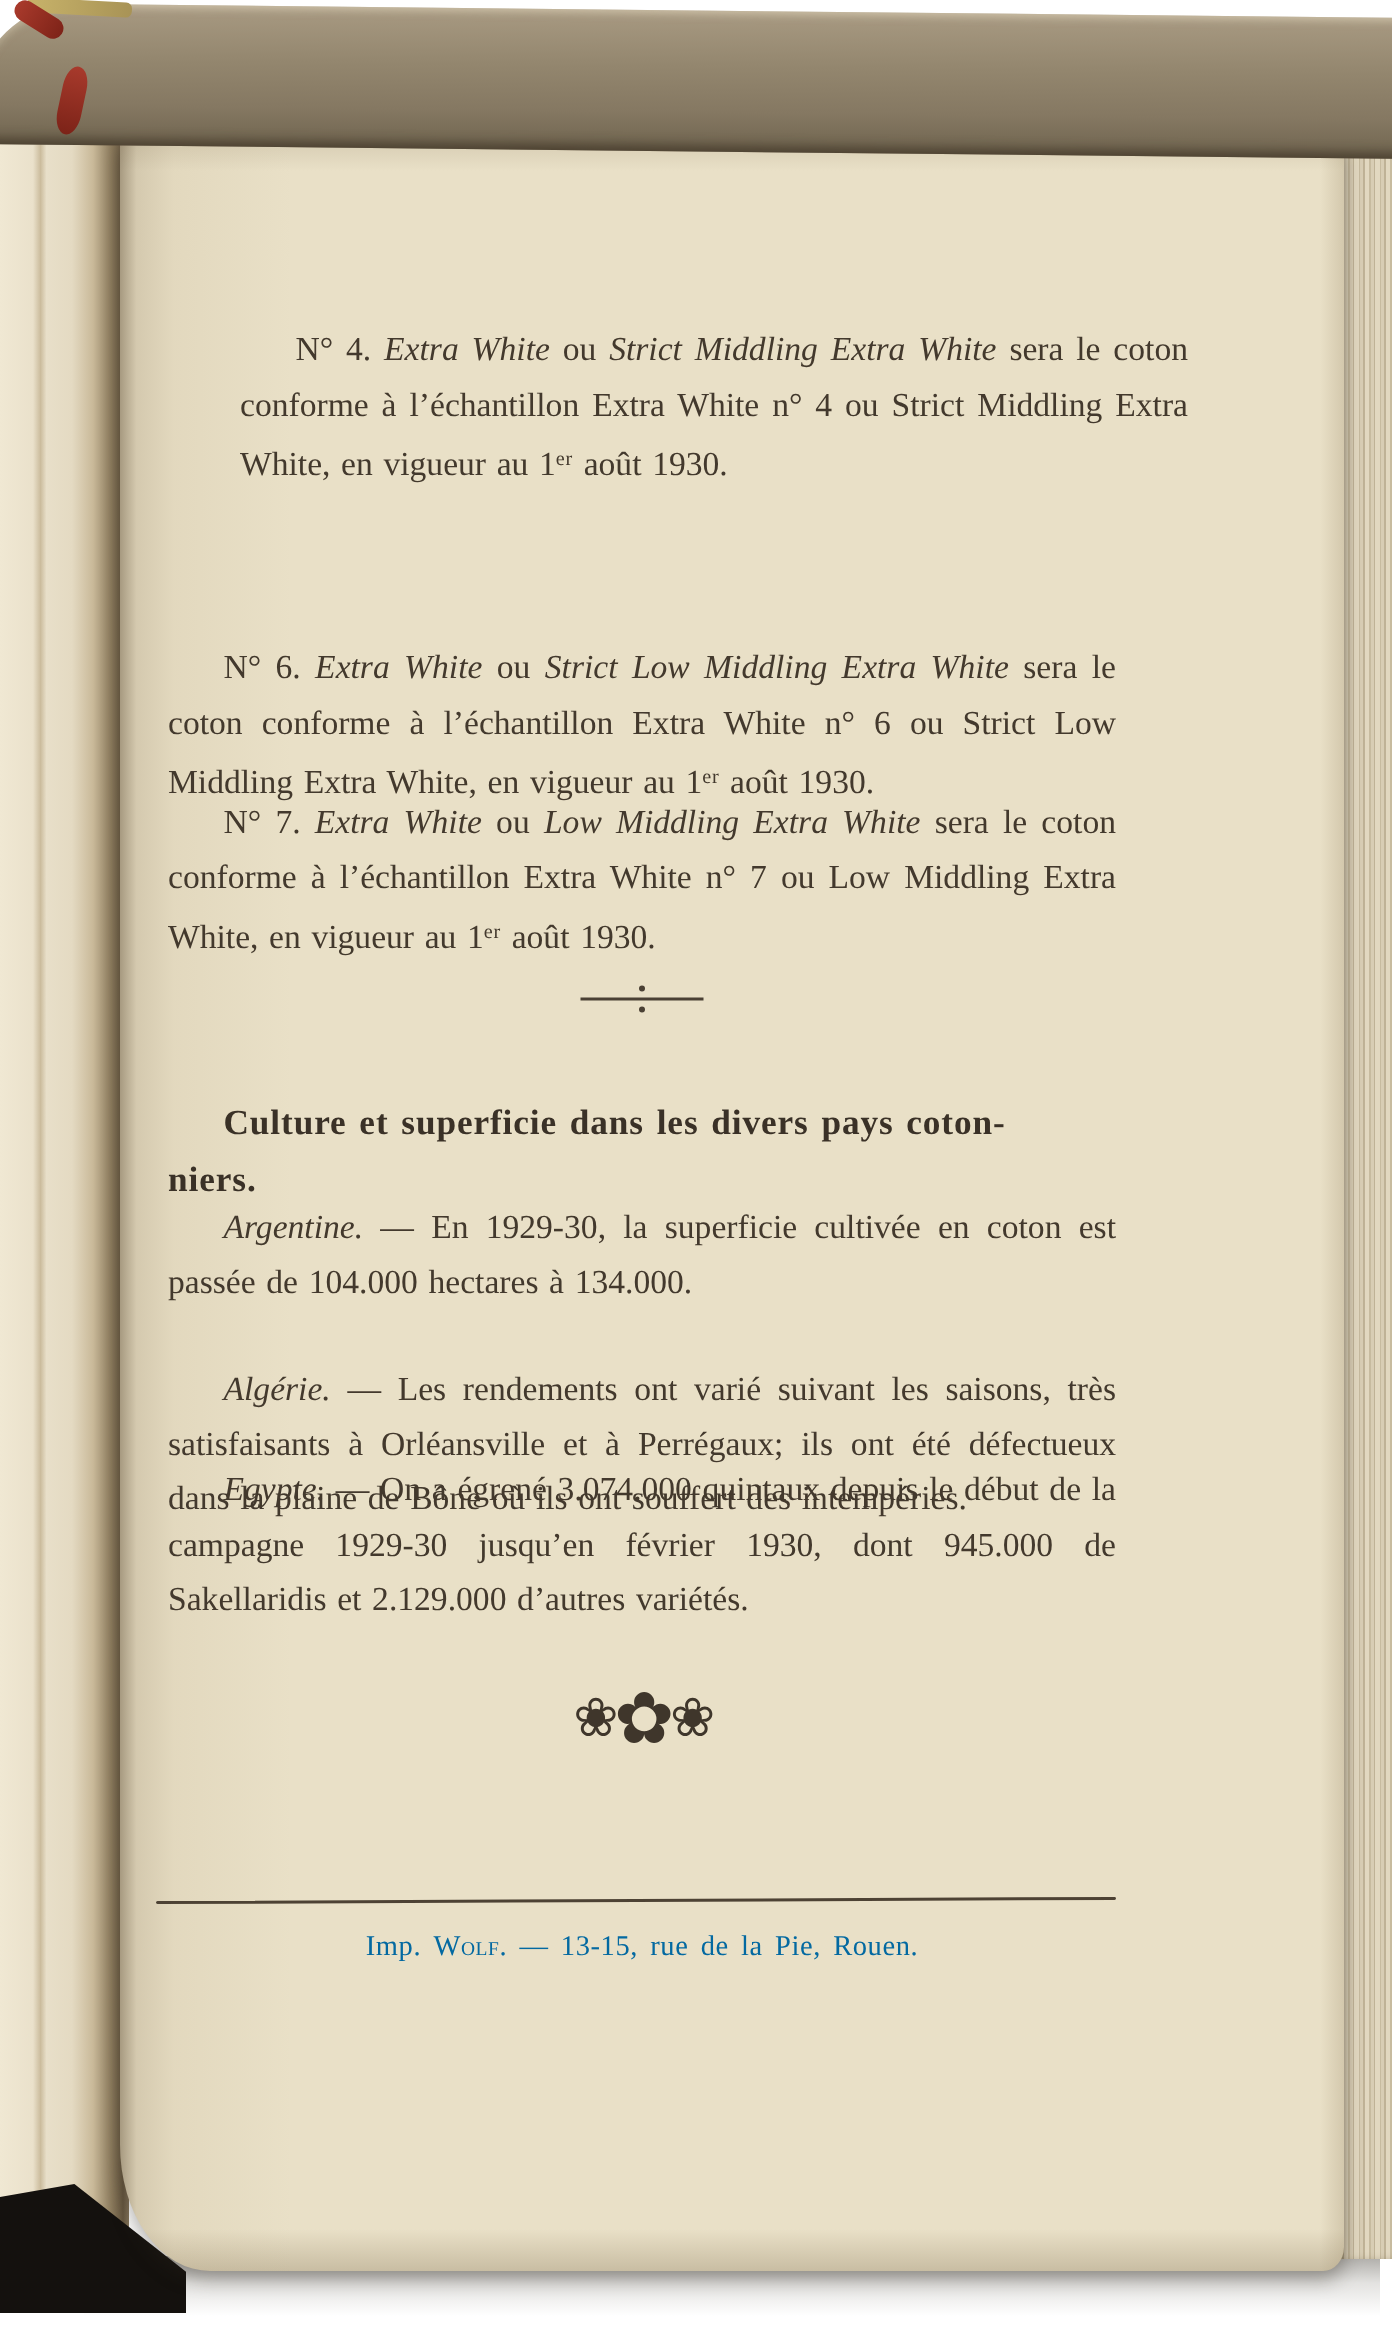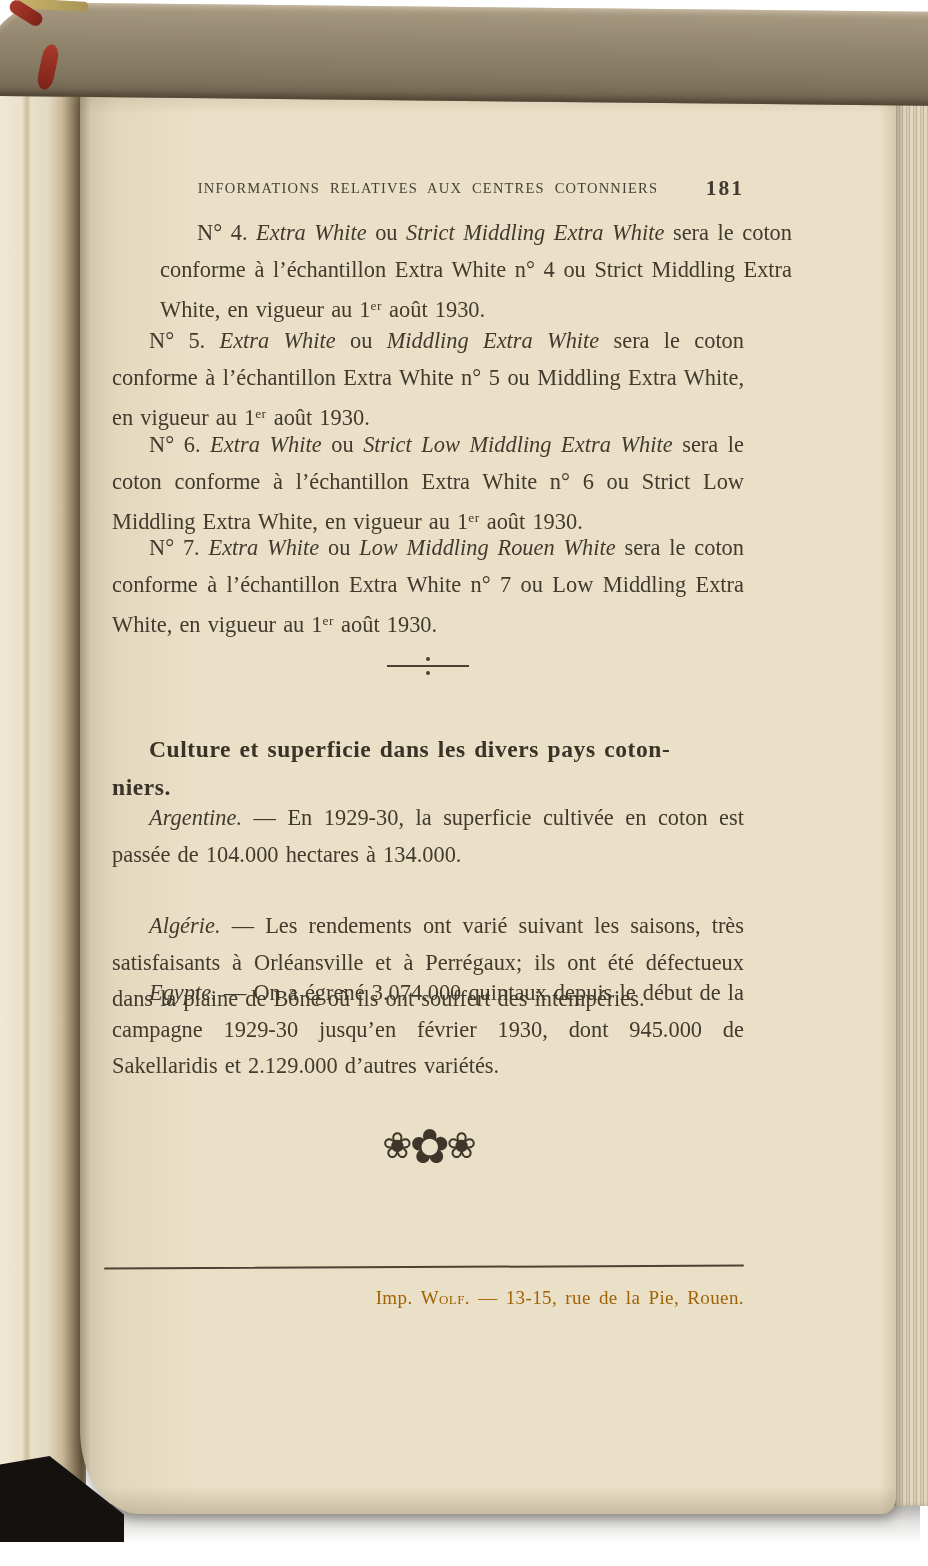--- a/index.html
+++ b/index.html
@@ -101,22 +101,22 @@
     align-items:center; font-family:"DejaVu Sans", sans-serif; color:#3f362b;
     letter-spacing:-3px;
   }
   .flower-side   { font-size:36px; line-height:1; }
   .flower-center { font-size:48px; line-height:1; }
   .footer-rule {
     position:absolute; left:104px; top:1266px; width:640px; height:2px;
     background:#4d4234; border-radius:2px; transform:rotate(-0.25deg);
   }
   .imprint {
-    top:1287px; text-align:right; font-size:19px;
-    letter-spacing:0.4px; word-spacing:3px; color:#a16207;
+    top:1287px; text-align:center; font-size:19px;
+    letter-spacing:0.4px; word-spacing:3px; color:#0369a1;
   }
   .attribution {
     position:absolute; right:16px; top:1536px;
     font-family:"Liberation Sans", sans-serif; font-size:17.5px;
     color:#8e8e8e; letter-spacing:0.2px;margin-top:32px;
   }
 </style>
 </head>
 <body>
 
@@ -125,29 +125,24 @@
   <div class="prev-pages"></div>
   <div class="bottom-shadow"></div>
   <div class="black-corner"></div>
   <div class="right-edges"></div>
   <div class="page"></div>
   <div class="band"></div>
   <div class="gilt-sliver"></div>
   <div class="ribbon-a"></div>
   <div class="ribbon-b"></div>
 
-  <div class="col runninghead" style="position:absolute;">
-    <span class="running-title">INFORMATIONS RELATIVES AUX CENTRES COTONNIERS</span>
-    <span class="page-number">181</span>
-  </div>
 
   <p class="body-p" style="top:215px;margin-left:48px;"><span>N° 4. </span><span class="it">Extra White</span><span> ou </span><span class="it">Strict Middling Extra White</span><span> sera le coton conforme à l’échantillon Extra White n° 4 ou Strict Middling Extra White, en vigueur au 1</span><span class="sup">er</span><span> août 1930.</span></p>
-  <p class="body-p" style="top:323px;"><span>N° 5. </span><span class="it">Extra White</span><span> ou </span><span class="it">Middling Extra White</span><span> sera le coton conforme à l’échantillon Extra White n° 5 ou Middling Extra White, en vigueur au 1</span><span class="sup">er</span><span> août 1930.</span></p>
   <p class="body-p" style="top:427px;"><span>N° 6. </span><span class="it">Extra White</span><span> ou </span><span class="it">Strict Low Middling Extra White</span><span> sera le coton conforme à l’échantillon Extra White n° 6 ou Strict Low Middling Extra White, en vigueur au 1</span><span class="sup">er</span><span> août 1930.</span></p>
-  <p class="body-p" style="top:530px;"><span>N° 7. </span><span class="it">Extra White</span><span> ou </span><span class="it">Low Middling Rouen White</span><span> sera le coton conforme à l’échantillon Extra White n° 7 ou Low Middling Extra White, en vigueur au 1</span><span class="sup">er</span><span> août 1930.</span></p>
+  <p class="body-p" style="top:530px;"><span>N° 7. </span><span class="it">Extra White</span><span> ou </span><span class="it">Low Middling Extra White</span><span> sera le coton conforme à l’échantillon Extra White n° 7 ou Low Middling Extra White, en vigueur au 1</span><span class="sup">er</span><span> août 1930.</span></p>
 
   <div class="col separator" style="position:absolute;">
     <div class="sep-inner">
       <span class="sep-dot d1"></span>
       <span class="sep-line"></span>
       <span class="sep-dot d2"></span>
     </div>
   </div>
 
   <p class="section-heading"><span>Culture et superficie dans les divers pays coton-</span><br><span>niers.</span></p>

